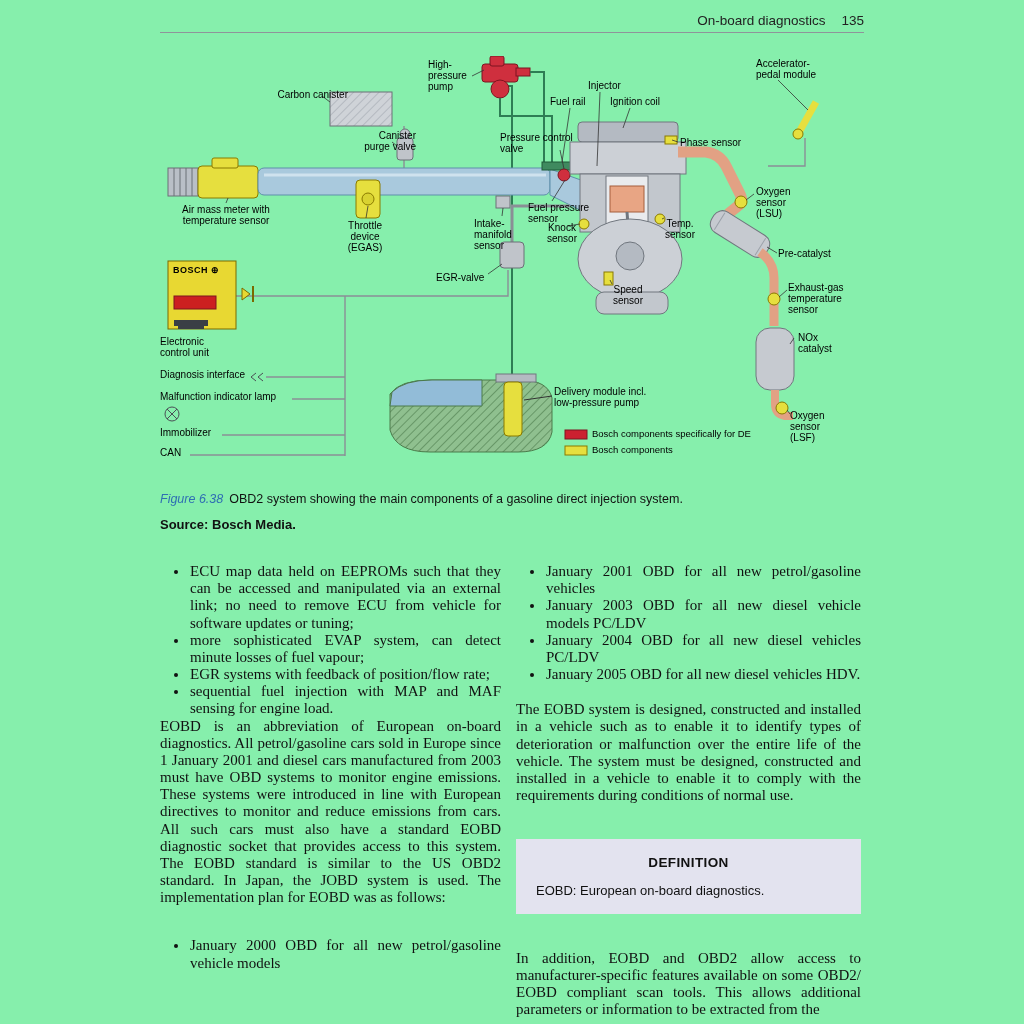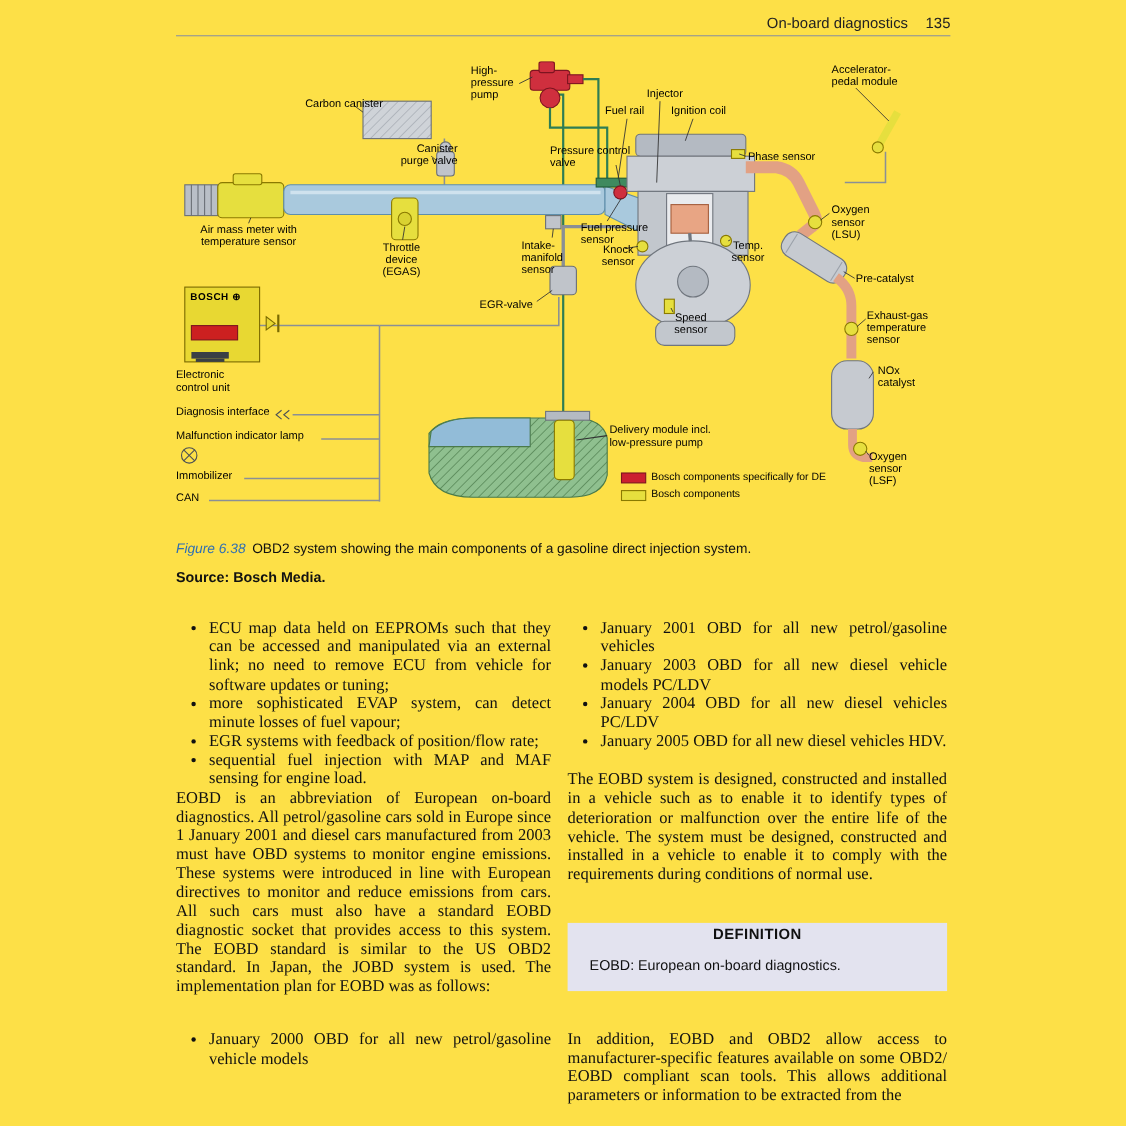--- a/index.html
+++ b/index.html
@@ -1,16 +1,16 @@
 <!DOCTYPE html>
 <html><head>
 <meta charset="utf-8">
 <style>
   html,body{margin:0;padding:0;background:#fff;}
-  .page{position:relative;width:1024px;height:1024px;background:#fde047;overflow:hidden;
+  .page{position:relative;width:1024px;height:1024px;background:#86efac;overflow:hidden;
         font-family:"Liberation Serif",serif;color:#111;}
   
   .page-header{position:absolute;left:160px;top:13px;width:704px;display:flex;
                justify-content:flex-end;align-items:baseline;gap:16px;
                font-family:"Liberation Sans",sans-serif;font-size:13.5px;color:#222;}
   .header-rule{position:absolute;left:160px;top:32px;width:704px;border-top:1.3px solid #8f949a;}
   
   .diagram{position:absolute;left:160px;top:56px;width:704px;height:418px;}
   .diagram svg{position:absolute;left:0;top:0;}
   .dlabel{position:absolute;font-family:"Liberation Sans",sans-serif;font-size:10px;
@@ -30,21 +30,21 @@
   .col{position:absolute;top:563px;font-size:15px;line-height:1.145;text-align:justify;}
   .col-left{left:160px;width:341px;}
   .col-right{left:516px;width:345px;}
   .col ul{margin:0;padding:0 0 0 29px;list-style:disc;}
   .col li{margin:0;padding-left:1px;}
   .sec-heading{margin:24px 0 10px 0;font-family:"Liberation Sans",sans-serif;
                font-weight:bold;font-size:15px;color:#2e6fb0;text-align:left;}
   .col p{margin:0;}
   .p-gap{margin-top:18px !important;}
   .bullets-bottom{margin-top:31px !important;}
-  .def-box{margin-top:35px;background:#e3e3ef;padding:3px 20px 15px 20px;
+  .def-box{margin-top:35px;background:#e3e3ef;padding:16px 20px 15px 20px;
            font-family:"Liberation Sans",sans-serif;text-align:left;}
   .def-title{font-weight:bold;font-size:13.5px;text-align:center;letter-spacing:.4px;color:#111;}
   .def-text{margin-top:13px !important;font-size:13px;color:#111;}
   .p2{margin-top:36px !important;}
 </style>
 </head>
 <body>
 
 <div class="page">
 

